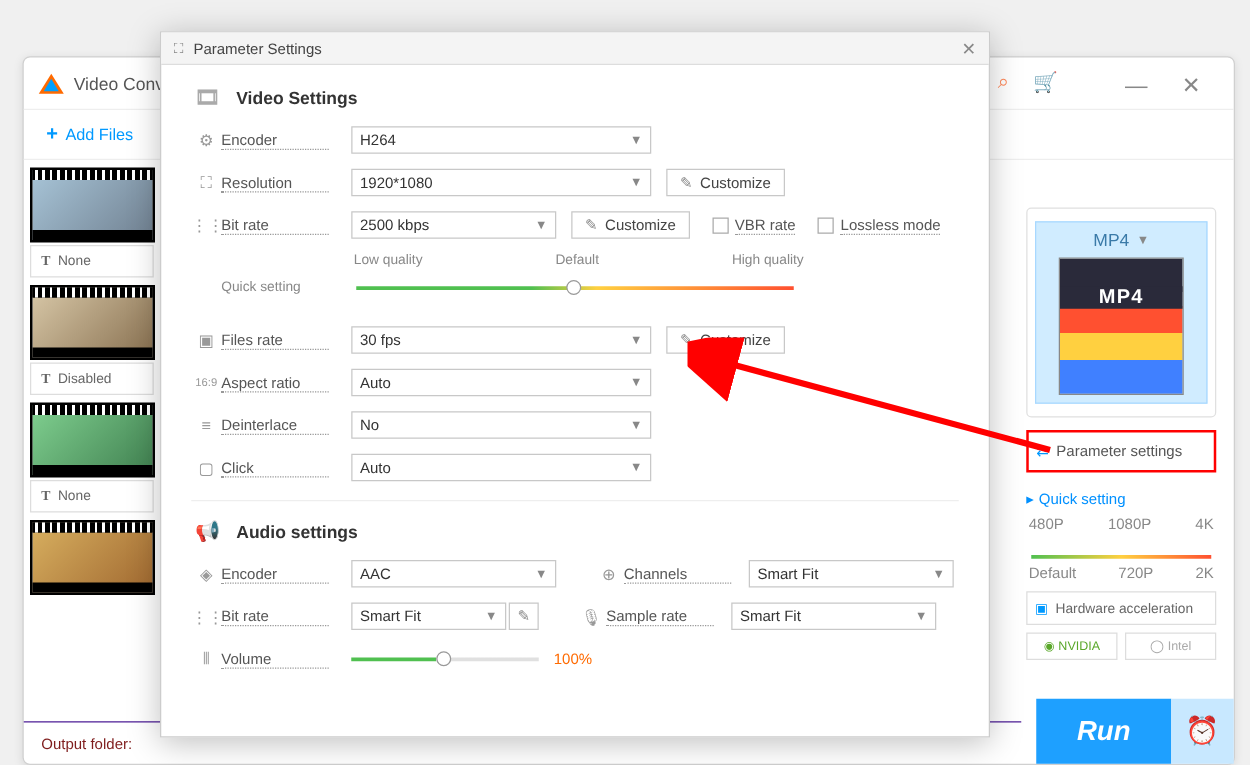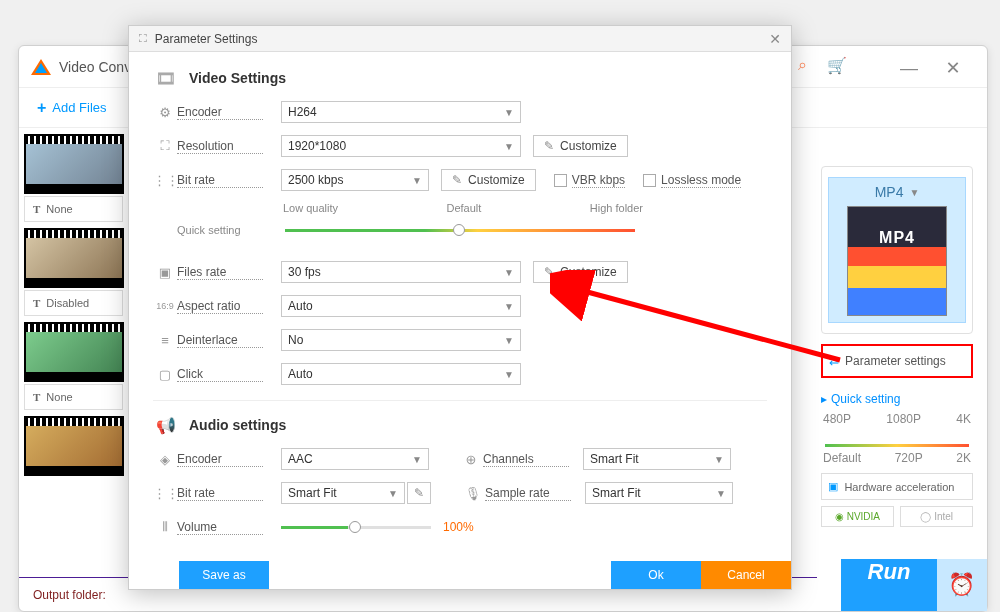--- a/index.html
+++ b/index.html
@@ -46,21 +46,21 @@
 .quick-labels { display: flex; justify-content: space-between; font-size: 12px; color: #888; margin: 2px 2px 6px; }
 
 .hw-box { border: 1px solid #ddd; padding: 6px; margin-top: 8px; font-size: 11px; color: #666; display: flex; align-items: center; gap: 6px; }
 .hw-chip { color: #0099ff; }
 .vendor-row { display: flex; gap: 6px; margin-top: 6px; }
 .vendor { flex: 1; border: 1px solid #ddd; padding: 4px 2px; text-align: center; font-size: 10px; display: flex; align-items: center; justify-content: center; gap: 3px; }
 .nvidia { color: #5aa82a; }
 .intel { color: #aaa; }
 
 .run-row { position: absolute; right: 0; bottom: 0; display: flex; align-items: stretch; height: 52px; }
-.run-btn { width: 96px; background: #1ea0ff; color: #fff; font-size: 22px; font-style: italic; font-weight: bold; display: flex; justify-content: center; cursor: pointer; }
+.run-btn { width: 108px; background: #1ea0ff; color: #fff; font-size: 22px; font-style: italic; font-weight: bold; display: flex; align-items: center; justify-content: center; cursor: pointer; }
 .clock-box { width: 50px; background: #c8e8ff; display: flex; align-items: center; justify-content: center; color: #1ea0ff; font-size: 22px; cursor: pointer; }
 
 .bottom-bar { position: absolute; bottom: 0; left: 0; right: 170px; height: 34px; display: flex; align-items: center; padding: 0 14px; border-top: 1px solid #4c1d95; font-size: 12px; color: #7f1d1d; }
 
 
 .dialog { position: absolute; top: 25px; left: 128px; width: 664px; height: 565px; background: #fff; box-shadow: 0 4px 24px rgba(0,0,0,0.25); border: 1px solid #ccc; z-index: 10; }
 .dlg-title { height: 26px; background: #f4f4f4; border-bottom: 1px solid #ddd; display: flex; align-items: center; padding: 0 10px; font-size: 12px; color: #444; }
 .dlg-title-icon { color: #888; margin-right: 8px; font-size: 11px; }
 .dlg-close { margin-left: auto; color: #888; cursor: pointer; font-size: 14px; }
 .dlg-body { padding: 16px 24px 0; height: calc(100% - 56px); overflow: hidden; }
@@ -68,21 +68,21 @@
 .section-head { display: flex; align-items: center; gap: 10px; font-weight: bold; font-size: 14px; color: #333; margin-bottom: 12px; }
 .sec-icon { width: 26px; height: 20px; display: flex; align-items: center; justify-content: center; color: #aaa; font-size: 16px; }
 
 .row { display: flex; align-items: center; margin-bottom: 10px; min-height: 24px; }
 .row-icon { width: 24px; text-align: center; color: #999; font-size: 13px; }
 .row-label { width: 86px; font-size: 12px; color: #555; border-bottom: 1px dotted #999; display: inline-block; }
 .row-label.nolabel { border: none; }
 
 .select { height: 22px; border: 1px solid #c8c8c8; background: #fff; font-size: 12px; color: #333; padding: 0 6px; display: flex; align-items: center; justify-content: space-between; cursor: pointer; }
 .select.w240 { width: 240px; }
-.select.w150 { width: 148px; }
+.select.w150 { width: 164px; }
 .sel-arrow { color: #888; font-size: 10px; }
 
 .btn { height: 22px; border: 1px solid #c8c8c8; background: #fff; padding: 0 10px; font-size: 12px; color: #444; display: flex; align-items: center; gap: 6px; cursor: pointer; }
 .pen { color: #888; }
 
 .chk { width: 13px; height: 13px; border: 1px solid #aaa; display: inline-block; margin-right: 5px; vertical-align: middle; }
 .chk-label { font-size: 12px; color: #555; border-bottom: 1px dotted #999; }
 
 .grad-slider { flex: 1; height: 3px; background: linear-gradient(90deg,#50c050 0 40%,#ffd040 55%,#ff5030 100%); position: relative; margin: 0 4px; }
 .grad-thumb { position: absolute; top: -5px; width: 12px; height: 12px; background: #fff; border: 1px solid #999; border-radius: 50%; }
@@ -269,30 +269,30 @@
           <span>2500 kbps</span>
           <span class="sel-arrow">▼</span>
         </div>
       <div style="width:12px"></div>
       <div class="btn">
           <span class="pen">✎</span>
           <span>Customize</span>
         </div>
       <div style="width:18px"></div>
       <span class="chk"></span>
-        <span class="chk-label">VBR kbps</span>
+        <span class="chk-label">VBR rate</span>
       <div style="width:18px"></div>
       <span class="chk"></span>
         <span class="chk-label">Lossless mode</span>
     </div>
 
     <div class="grad-labels">
       <span>Low quality</span>
       <span>Default</span>
-      <span>High folder</span>
+      <span>High quality</span>
     </div>
     <div class="row">
       <span class="row-icon"></span>
       <span class="row-label nolabel" style="font-size:11px;color:#888">Quick setting</span>
       <div style="width:18px"></div>
       <div class="grad-slider" style="max-width:350px">
           <div class="grad-thumb" style="left:48%"></div>
         </div>
     </div>
 
@@ -394,32 +394,20 @@
       <span class="row-label">Volume</span>
       <div style="width:18px"></div>
       <div class="vol-slider">
           <div class="vol-thumb"></div>
         </div>
       <div style="width:12px"></div>
       <span style="font-size:12px;color:#ff6a00">100%</span>
     </div>
   </div>
 
-  <div class="dlg-footer">
-    <div class="dlg-btn save-as">
-        <span>Save as</span>
-      </div>
-    <div class="spacer"></div>
-    <div class="dlg-btn ok-b">
-        <span>Ok</span>
-      </div>
-    <div class="dlg-btn cancel-b">
-        <span>Cancel</span>
-      </div>
-  </div>
 </div>
 
 <svg class="arrow-svg">
   <defs>
       <marker id="ah" markerWidth="14" markerHeight="14" refX="2" refY="6" orient="auto">
         <polygon points="0,0 12,6 0,12" fill="#ff0000"></polygon>
       </marker>
     </defs>
   <line x1="290" y1="90" x2="30" y2="20" stroke="#ff0000" stroke-width="5" marker-end="url(#ah)"></line>
 </svg>

